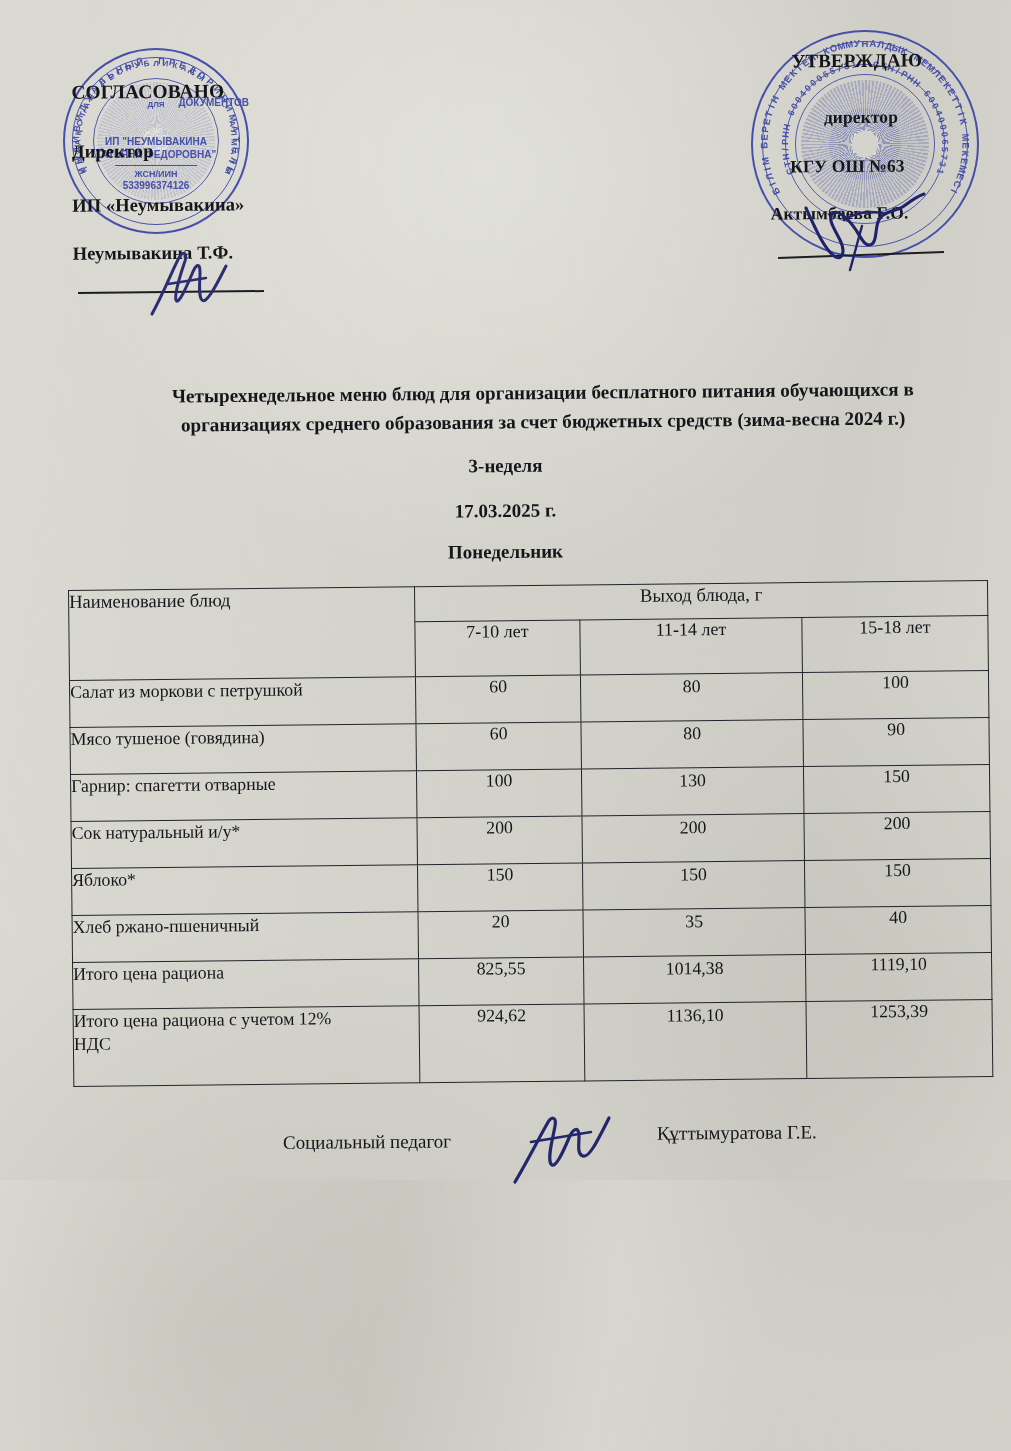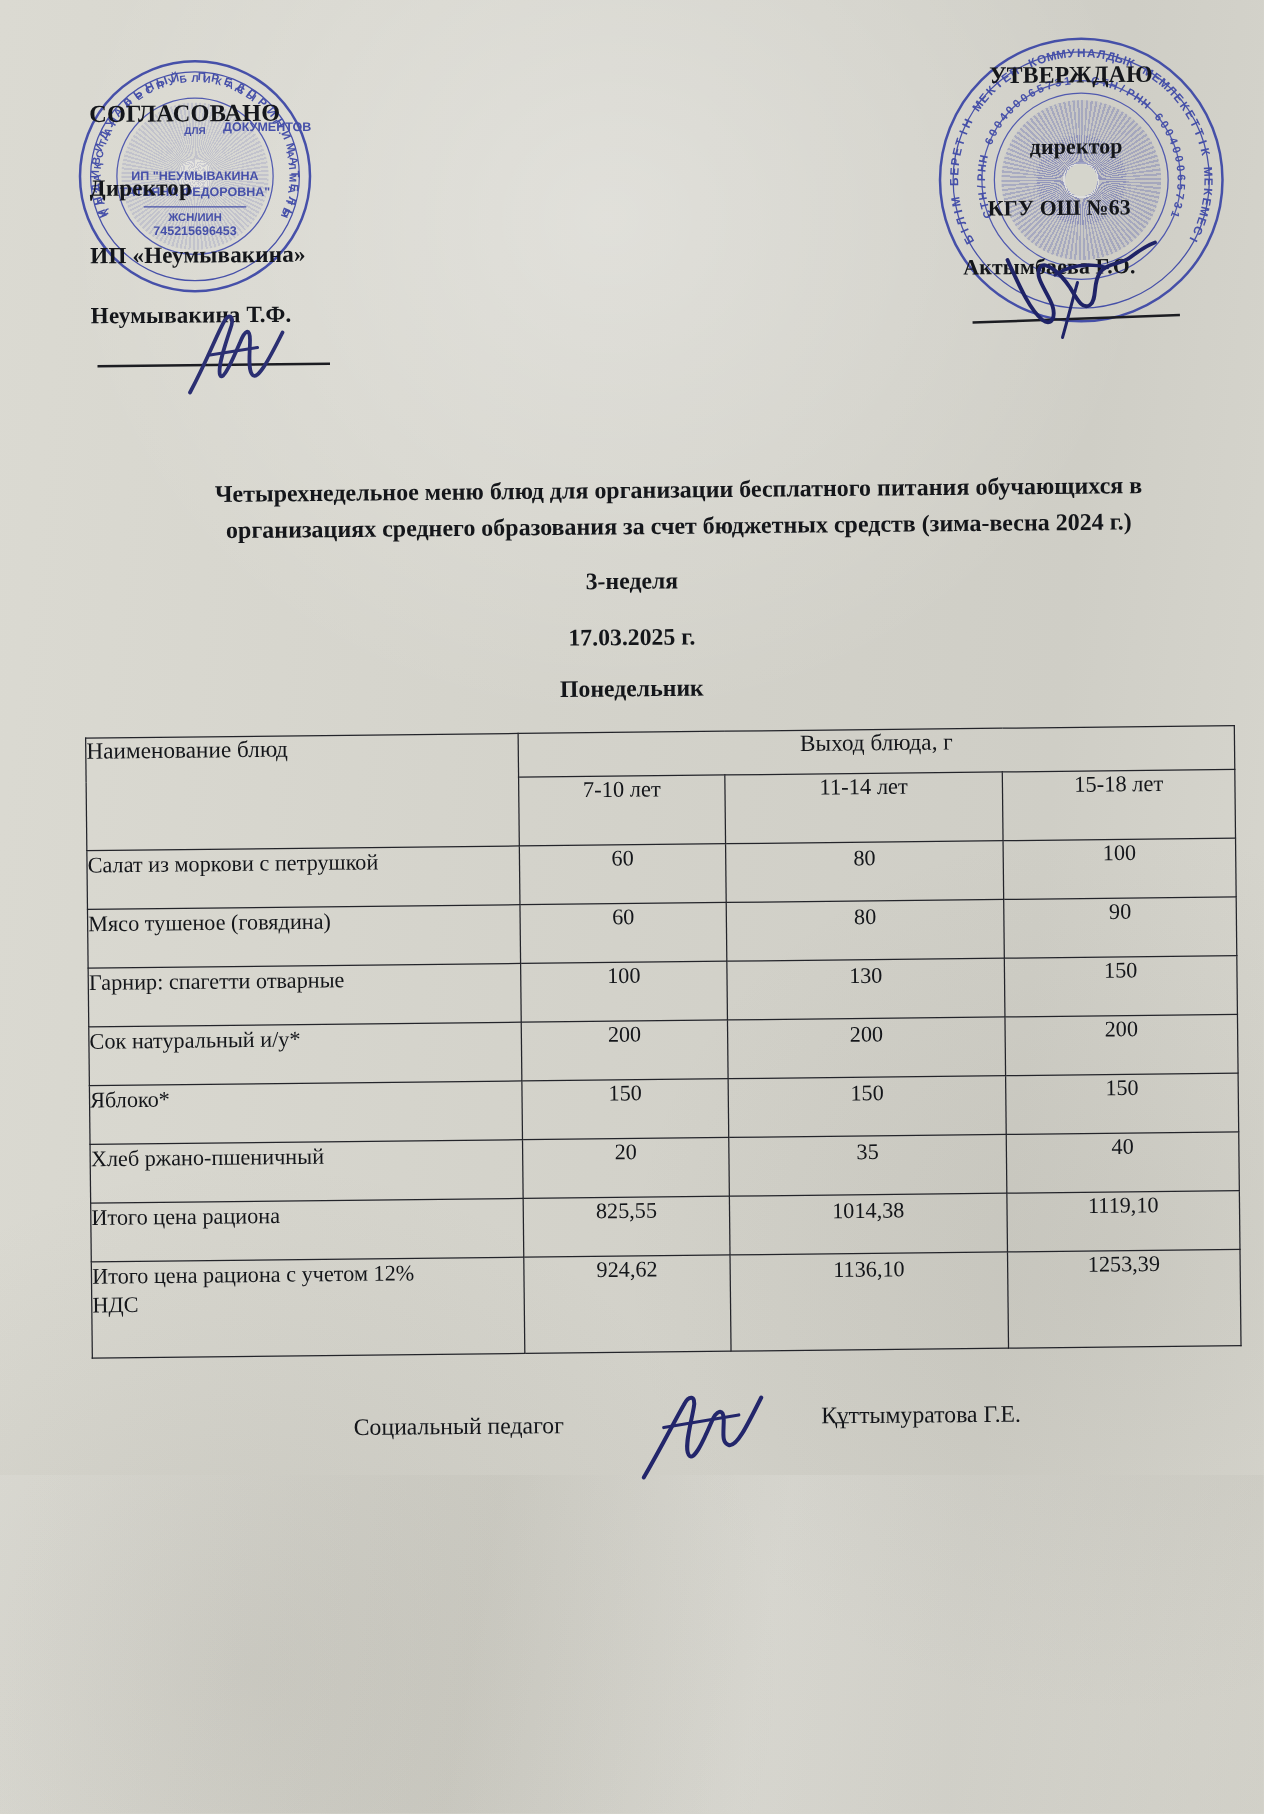--- a/index.html
+++ b/index.html
@@ -230,21 +230,21 @@
       <span style="font-size: 8px; transform: rotate(278deg) translate(0px, 78px) rotate(180deg) translate(-50%, -50%);">А</span>
       <span style="font-size: 8px; transform: rotate(285deg) translate(0px, 78px) rotate(180deg) translate(-50%, -50%);">Т</span>
       <span style="font-size: 8px; transform: rotate(292deg) translate(0px, 78px) rotate(180deg) translate(-50%, -50%);">Ы</span>
     </div>
   <div class="center-text" style="top:52px;font-size:8px;">ДЛЯ</div>
   <div class="center-text" style="top:48px;font-size:10px;text-align:right;">ДОКУМЕНТОВ</div>
   <div class="center-text" style="top:87px;font-size:10px;">ИП "НЕУМЫВАКИНА</div>
   <div class="center-text" style="top:100px;font-size:10px;">ТАТЬЯНА ФЕДОРОВНА"</div>
   <div style="position:absolute;left:52px;right:52px;top:117px;border-top:1.4px solid #3b46a6;"></div>
   <div class="center-text" style="top:121px;font-size:9px;">ЖСН/ИИН</div>
-  <div class="center-text" style="top:131px;font-size:10px;">745215696453</div>
+  <div class="center-text" style="top:131px;font-size:10px;">533996374126</div>
 </div>
 
 <div class="stamp" id="stamp-right">
   <div class="ring" style="inset:0;"></div>
   <div class="ring2" style="inset:11px;"></div>
   <div class="ring3" style="inset:34px;"></div>
   <div class="ring3" style="inset:44px;"></div>
   <div class="guilloche" style="inset:50px;opacity:.55;"></div>
   <div class="guilloche" style="inset:78px;opacity:.40;"></div>
   <div style="position:absolute;left:50%;top:50%;width:26px;height:26px;margin:-13px 0 0 -13px;border-radius:50%;background:#d6d5cd;"></div>

